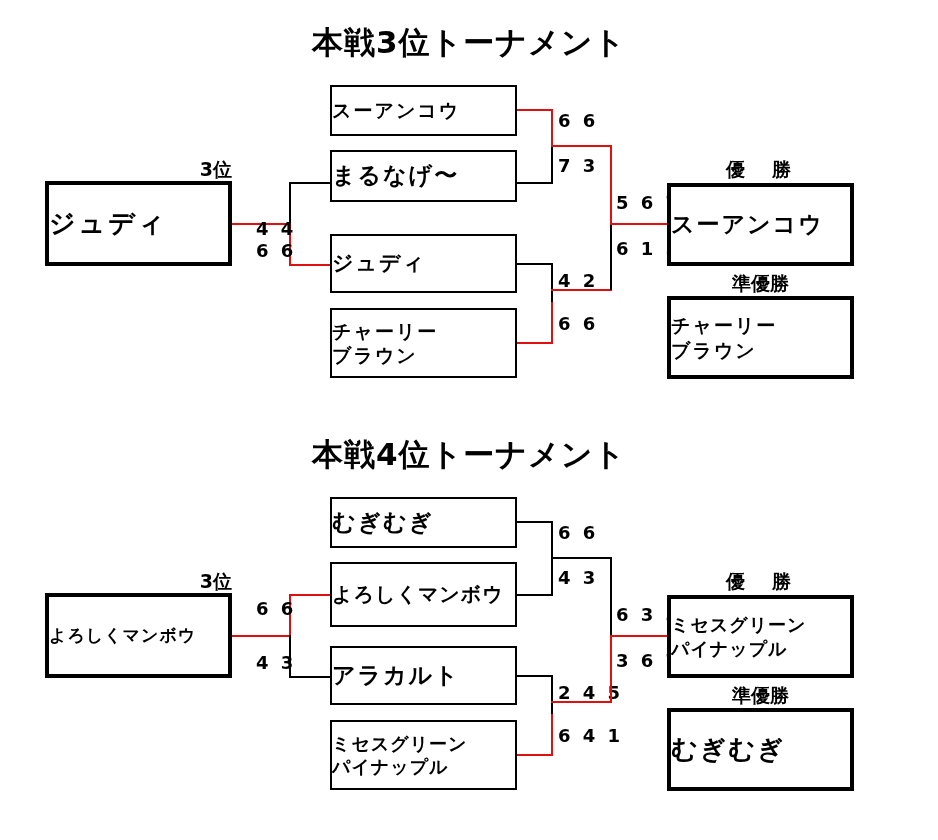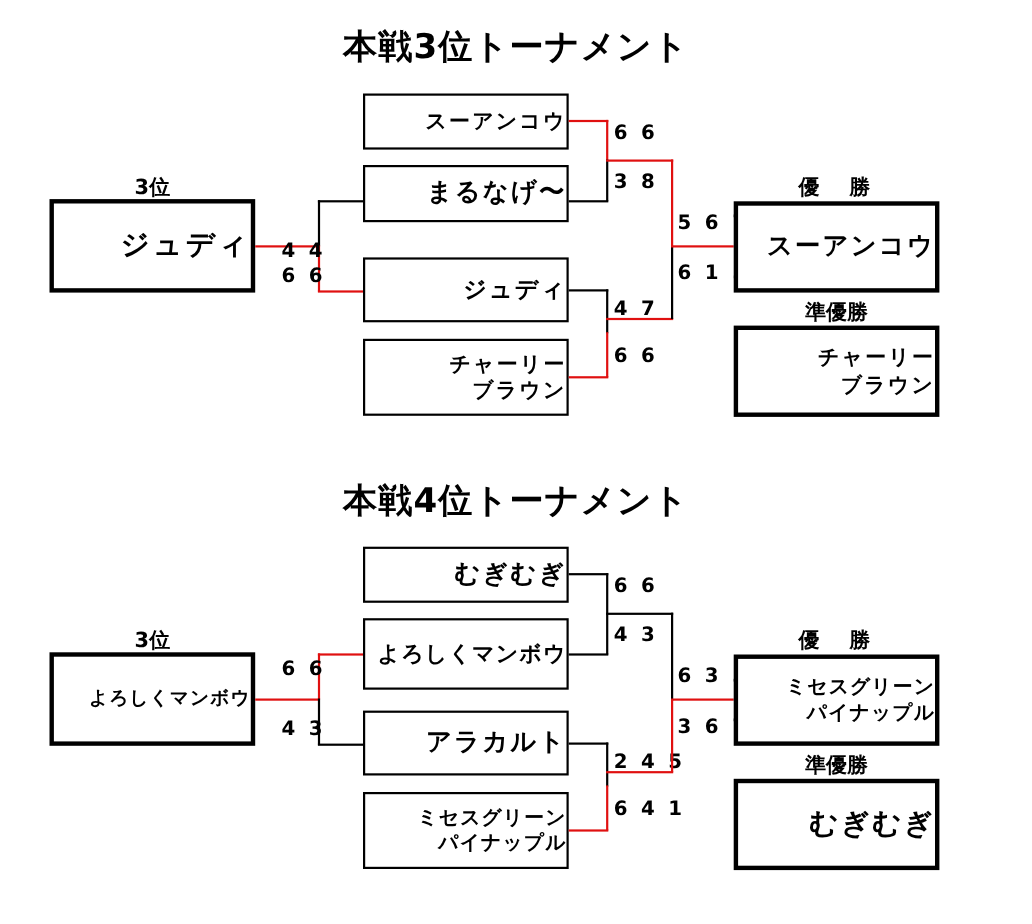--- a/index.html
+++ b/index.html
@@ -44,21 +44,21 @@
   }
 
   
   .box {
     position: absolute;
     box-sizing: border-box;
     border: 2px solid #000000;
     background: #ffffff;
     display: flex;
     flex-direction: column;
-    align-items: flex-end;
+    align-items: flex-start;
     justify-content: center;
     text-align: center;
     line-height: 1.28;
     font-weight: bold;
   }
   .box.thick { border-width: 4px; }
 
   .box-line { display: block; white-space: nowrap; }
 
   .caption {
@@ -70,21 +70,21 @@
   }
 
   
   .seed-box {
     left: 45px;
     width: 187px;
     height: 85px;
   }
   #seed-box-3rd { top: 181px; font-size: 26px; letter-spacing: 3px; }
   #seed-box-4th { top: 181px; font-size: 17px; letter-spacing: 1px; }
-  .seed-caption { left: 45px; width: 187px; top: 157px; }
+  .seed-caption { left: 45px; width: 187px; top: 157px; text-align: right; }
 
   
   .r1-box { left: 330px; width: 187px; }
   #r1-a-3rd { top: 85px;  height: 51px; font-size: 19px; letter-spacing: 2px; }
   #r1-b-3rd { top: 150px; height: 52px; font-size: 23px; letter-spacing: 2px; }
   #r1-c-3rd { top: 234px; height: 59px; font-size: 21px; letter-spacing: 2px; }
   #r1-d-3rd { top: 308px; height: 70px; font-size: 19px; letter-spacing: 2px; }
 
   #r1-a-4th { top: 85px;  height: 51px; font-size: 23px; letter-spacing: 2px; }
   #r1-b-4th { top: 150px; height: 65px; font-size: 20px; letter-spacing: 1px; }
@@ -157,29 +157,29 @@
       <span class="box-line">ブラウン</span>
     </div>
 
     <div class="ln hl red" style="left:517px; top:109px; width:36px;"></div>
     <div class="ln hl" style="left:517px; top:182px; width:36px;"></div>
     <div class="ln vl red" style="left:551px; top:109px; height:37px;"></div>
     <div class="ln vl" style="left:551px; top:145px; height:38px;"></div>
     <div class="ln hl red" style="left:551px; top:145px; width:61px;"></div>
 
     <div class="score" style="left:558px; top:110px;">6 6</div>
-    <div class="score" style="left:558px; top:155px;">3 8</div>
+    <div class="score" style="left:558px; top:155px;">7 3</div>
 
     <div class="ln hl" style="left:517px; top:263px; width:36px;"></div>
     <div class="ln hl red" style="left:517px; top:342px; width:36px;"></div>
     <div class="ln vl" style="left:551px; top:263px; height:40px;"></div>
     <div class="ln vl red" style="left:551px; top:302px; height:41px;"></div>
     <div class="ln hl red" style="left:551px; top:289px; width:61px;"></div>
 
-    <div class="score" style="left:558px; top:270px;">4 7</div>
+    <div class="score" style="left:558px; top:270px;">4 2</div>
     <div class="score" style="left:558px; top:313px;">6 6</div>
 
     <div class="ln vl red" style="left:610px; top:145px; height:80px;"></div>
     <div class="ln vl" style="left:610px; top:224px; height:66px;"></div>
     <div class="ln hl red" style="left:610px; top:223px; width:58px;"></div>
 
     <div class="score" style="left:616px; top:192px;">5 6 7</div>
     <div class="score" style="left:616px; top:238px;">6 1 5</div>
 
     <div class="caption champ-caption">優　勝</div>

